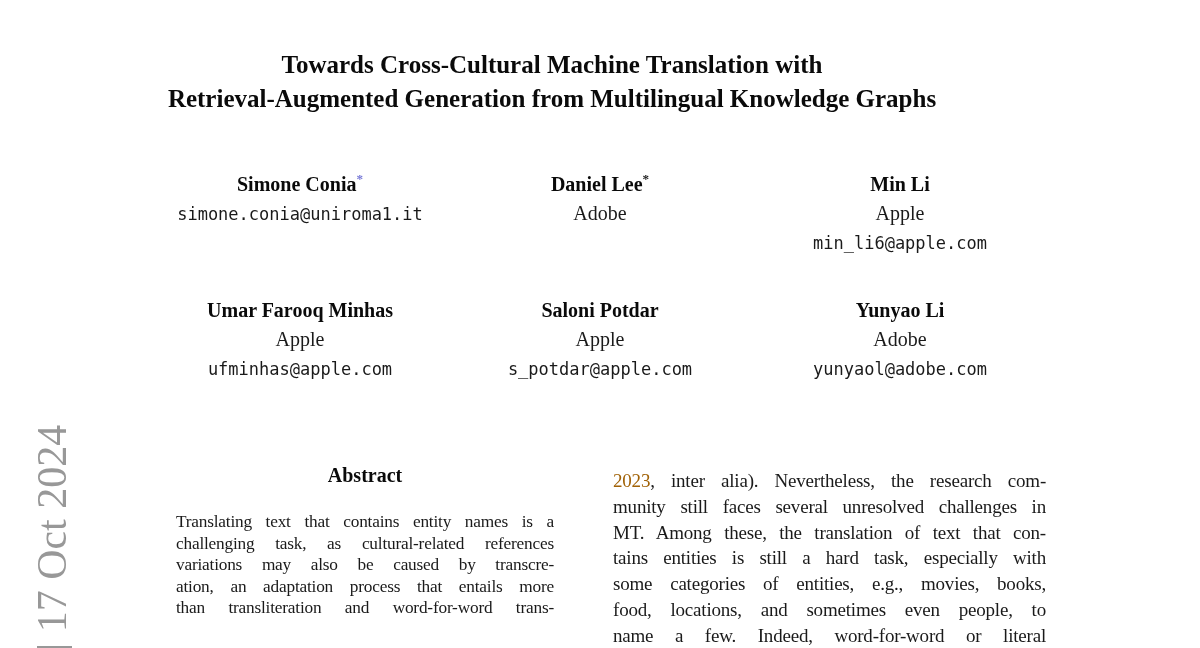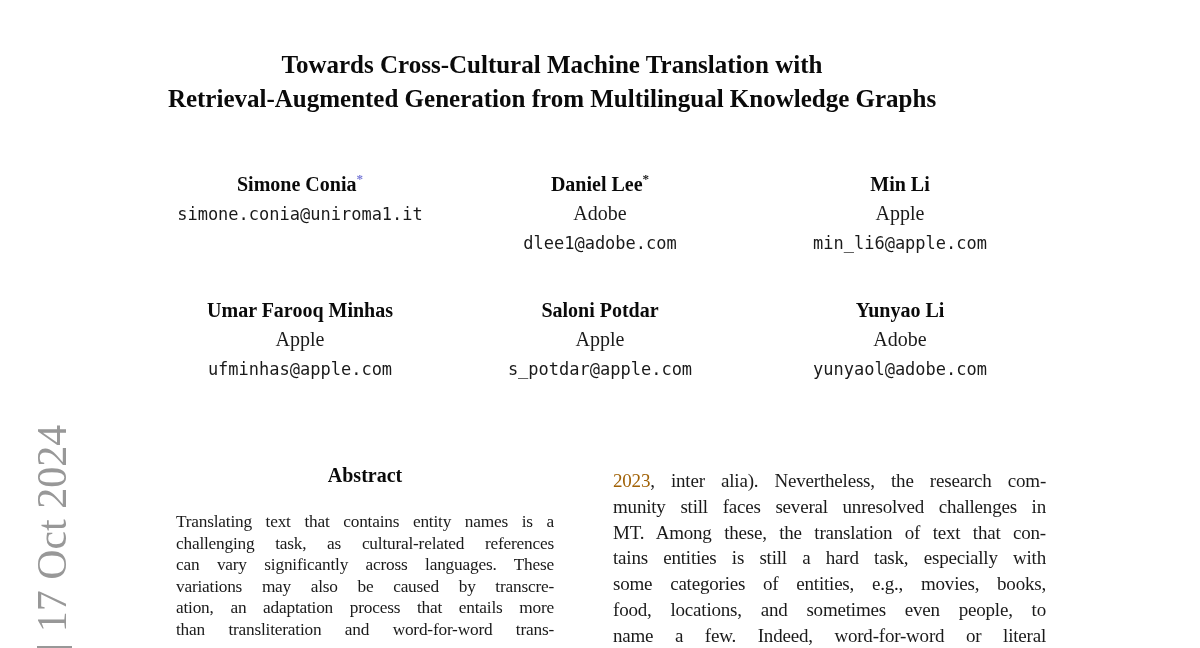--- a/index.html
+++ b/index.html
@@ -65,21 +65,20 @@
   </div>
 
   <div class="authors row1">
     <div class="author">
       <div class="name"><span>Simone Conia</span><sup class="ast" style="color: rgb(117, 119, 214);">*</sup></div>
       <div class="email">simone.conia@uniroma1.it</div>
     </div>
     <div class="author">
       <div class="name"><span>Daniel Lee</span><sup class="ast" style="color: rgb(26, 26, 26);">*</sup></div>
       <div class="affil">Adobe</div>
-      <div class="email">dlee1@adobe.com</div>
     </div>
     <div class="author">
       <div class="name"><span>Min Li</span><sup class="ast" style="color: rgb(26, 26, 26);"></sup></div>
       <div class="affil">Apple</div>
       <div class="email">min_li6@apple.com</div>
     </div>
   </div>
 
   <div class="authors row2">
     <div class="author">
@@ -96,21 +95,20 @@
       <div class="name"><span>Yunyao Li</span><sup class="ast" style="color: rgb(26, 26, 26);"></sup></div>
       <div class="affil">Adobe</div>
       <div class="email">yunyaol@adobe.com</div>
     </div>
   </div>
 
   <div class="abstract-head">Abstract</div>
   <div class="abstract-body">
       <div class="pline"><span>Translating text that contains entity names is a</span></div>
       <div class="pline"><span>challenging task, as cultural-related references</span></div>
-      <div class="pline"><span>can vary significantly across languages. These</span></div>
       <div class="pline"><span>variations may also be caused by </span><span class="it">transcre-</span></div>
       <div class="pline"><span class="it">ation</span><span>, an adaptation process that entails more</span></div>
       <div class="pline"><span>than </span><span class="it">transliteration</span><span> and </span><span class="it">word-for-word</span><span> trans-</span></div>
     </div>
 
   <div class="right-col">
       <div class="pline"><span class="cite" style="color: #a16207;">2023</span><span>, </span><span class="it">inter alia</span><span>). Nevertheless, the research com-</span></div>
       <div class="pline"><span>munity still faces several unresolved challenges in</span></div>
       <div class="pline"><span>MT. Among these, the translation of text that con-</span></div>
       <div class="pline"><span>tains entities is still a hard task, especially with</span></div>

